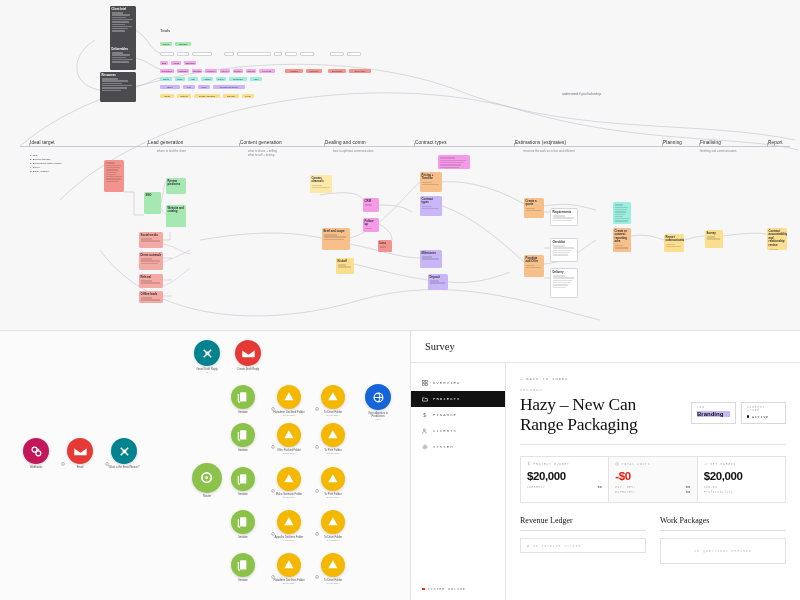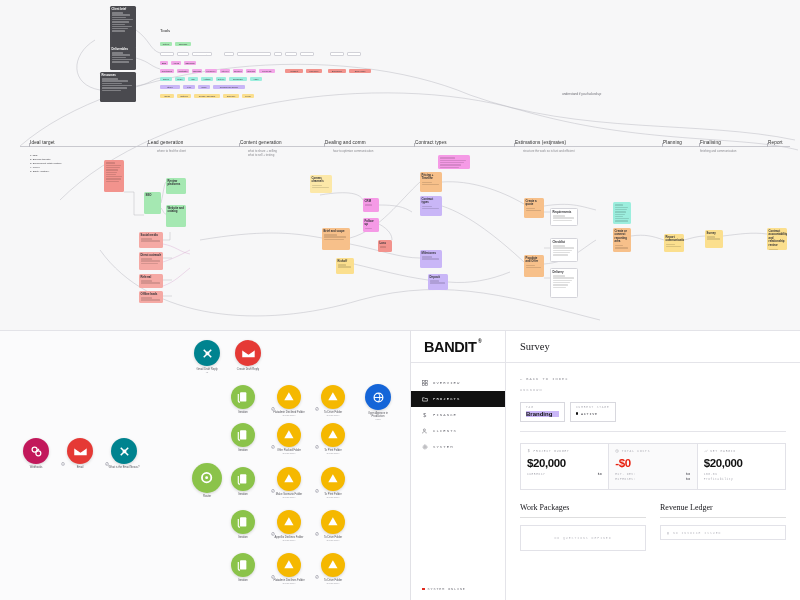--- a/index.html
+++ b/index.html
@@ -638,25 +638,20 @@
             </svg></span>
         </div>
         <div class="nlabel" style="left: 333px; top: 248px; max-width: 40px; white-space: normal;">To Drive Folder<span class="nsub">Google Drive</span></div>
         <div class="nbadge" style="left: 315px; top: 244px;">2</div>
       </div>
   </div>
 
   <div class="app">
 
     <div class="appTop">
-      <div class="logoCell">
-        <div class="logo">
-          <span>BANDIT</span><sup>®</sup>
-        </div>
-      </div>
       <div class="crumbCell">Survey</div>
     </div>
 
     <div class="appBody">
 
       <div class="side">
         <div class="navs">
           <div class="nav">
             <span class="ic">
                 <svg viewBox="0 0 10 10">
@@ -712,20 +707,21 @@
       <div class="main">
 
         <div class="back">
           <span>←</span>
           <span>BACK TO INDEX</span>
         </div>
 
         <div class="unk">UNKNOWN</div>
 
         <div class="titleRow">
+          <div class="ptitle">Hazy – New Can Range Packaging</div>
           <div class="tags">
             <div class="tag">
               <div class="k">TAG</div>
               <div class="v">Branding</div>
             </div>
             <div class="tag">
               <div class="k">CURRENT STAGE</div>
               <div class="vs">
                 <span class="dotblk"></span>
                 <span>ACTIVE</span>
@@ -785,30 +781,30 @@
             <div class="sval">$20,000</div>
             <div class="sfoot" style="white-space:pre;">100.0%
 Profitability</div>
           </div>
 
 
         </div>
 
         <div class="cols">
           <div class="col">
-            <div class="colttl">Work Packages</div>
-            <div class="colrule"></div>
-            <div class="empty">NO QUESTIONS DEFINED</div>
-          </div>
-          <div class="col">
             <div class="colttl">Revenue Ledger</div>
             <div class="colrule"></div>
             <div class="empty sm">
               <span>▤</span>
               <span>NO INVOICE ISSUED</span>
             </div>
           </div>
+          <div class="col">
+            <div class="colttl">Work Packages</div>
+            <div class="colrule"></div>
+            <div class="empty">NO QUESTIONS DEFINED</div>
+          </div>
         </div>
 
       </div>
     </div>
   </div>
 </div>
 
 </body></html>

